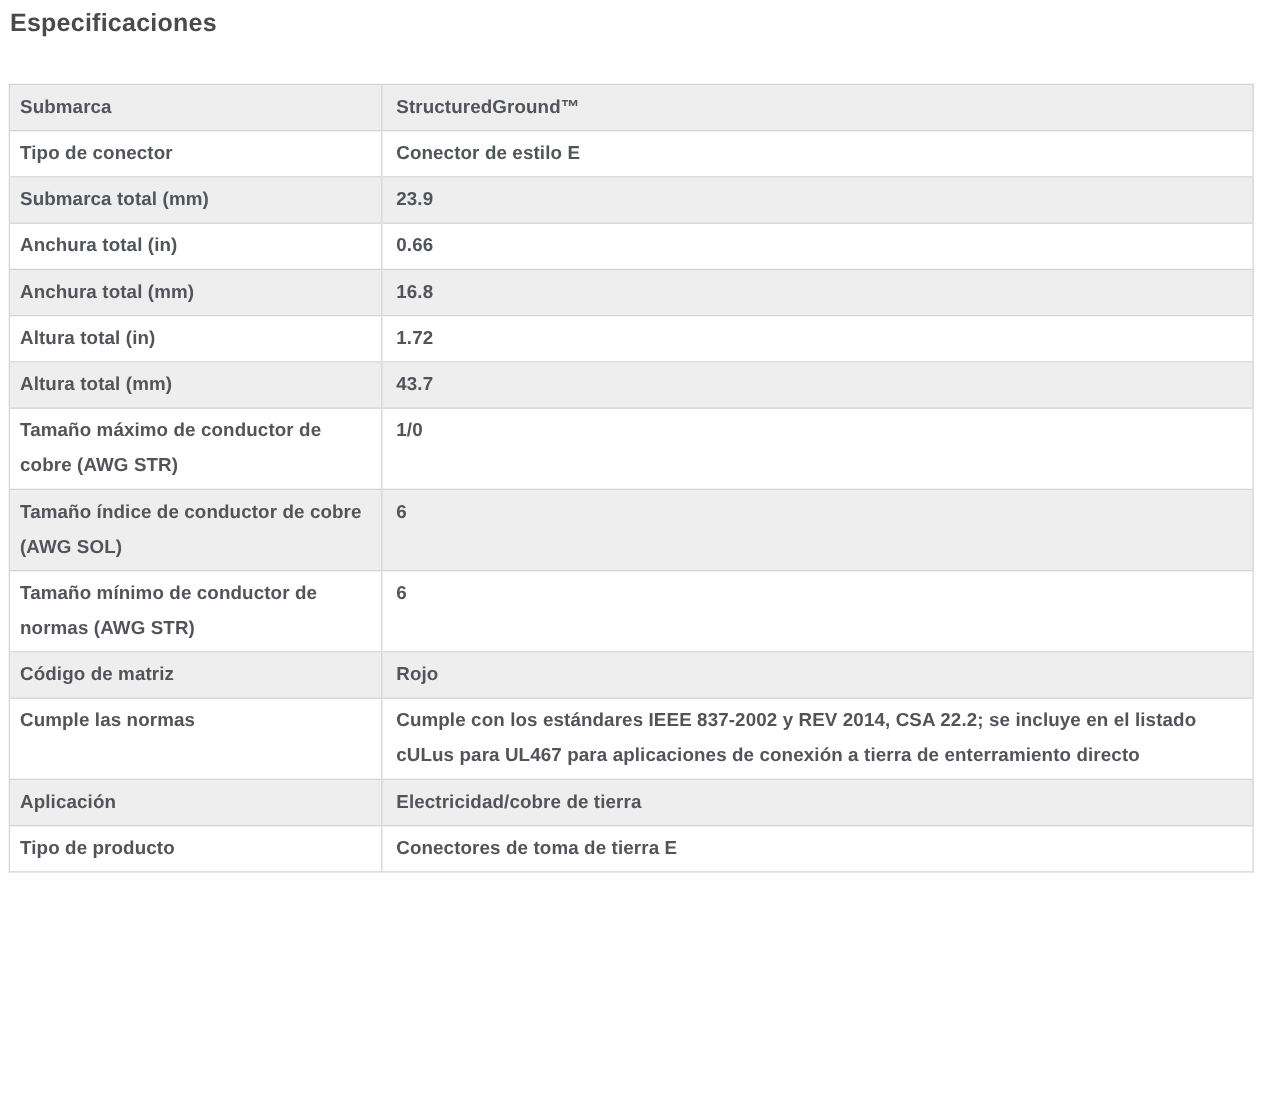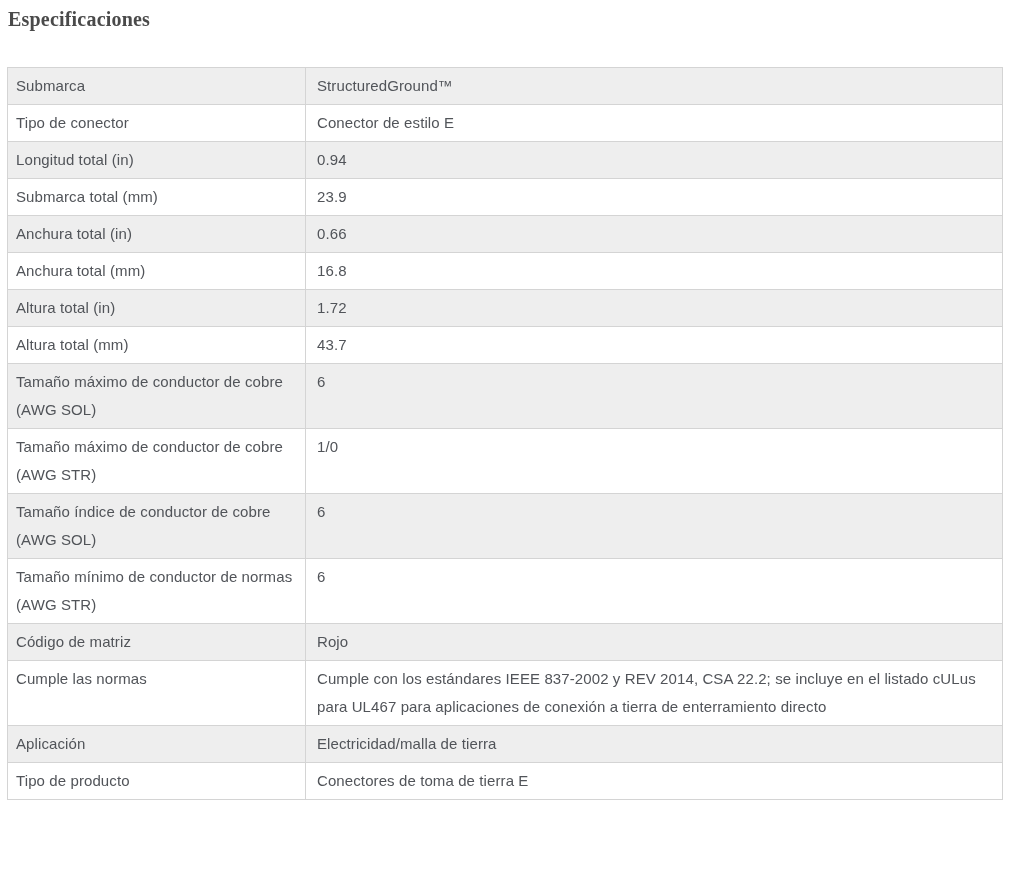--- a/index.html
+++ b/index.html
@@ -23,40 +23,39 @@
     position: relative;
   }
   .page-title {
     margin: 0;
     padding: 7px 0 0 8px;
     font-size: 20px;
     line-height: 24px;
     font-weight: 600;
     letter-spacing: 0.2px;
     color: var(--title-color);
-    font-family: Liberation Serif, serif;
   }
   table.spec-table {
     border-collapse: collapse;
     table-layout: fixed;
     width: 996px;
     margin: 36px 11px 0 7px;
     border: 1px solid var(--border-color);
     font-size: 15px;
     color: var(--text-color);
   }
   table.spec-table col.col-label { width: 298px; }
   table.spec-table tr { background: var(--row-bg); }
   table.spec-table tr:nth-child(odd) { background: var(--alt-row-bg); }
   table.spec-table td {
     padding: 4px 10px 4px 8px;
     line-height: 28px;
     vertical-align: top;
     border-top: 1px solid var(--border-color);
-    font-weight: 400;
+    font-weight: 700;
     letter-spacing: 0.1px;
   }
   table.spec-table tr:first-child td { border-top: none; }
   table.spec-table td.label-cell {
     border-right: 1px solid var(--border-color);
   }
   table.spec-table td.value-cell {
     padding-left: 11px;
   }
 </style>
@@ -74,46 +73,38 @@
     <tbody>
       <tr>
         <td class="label-cell">Submarca</td>
         <td class="value-cell">StructuredGround™</td>
       </tr>
       <tr>
         <td class="label-cell">Tipo de conector</td>
         <td class="value-cell">Conector de estilo E</td>
       </tr>
       <tr>
-        <td class="label-cell">Longitud total (in)</td>
-        <td class="value-cell">0.94</td>
-      </tr>
-      <tr>
         <td class="label-cell">Submarca total (mm)</td>
         <td class="value-cell">23.9</td>
       </tr>
       <tr>
         <td class="label-cell">Anchura total (in)</td>
         <td class="value-cell">0.66</td>
       </tr>
       <tr>
         <td class="label-cell">Anchura total (mm)</td>
         <td class="value-cell">16.8</td>
       </tr>
       <tr>
         <td class="label-cell">Altura total (in)</td>
         <td class="value-cell">1.72</td>
       </tr>
       <tr>
         <td class="label-cell">Altura total (mm)</td>
         <td class="value-cell">43.7</td>
-      </tr>
-      <tr>
-        <td class="label-cell">Tamaño máximo de conductor de cobre (AWG SOL)</td>
-        <td class="value-cell">6</td>
       </tr>
       <tr>
         <td class="label-cell">Tamaño máximo de conductor de cobre (AWG STR)</td>
         <td class="value-cell">1/0</td>
       </tr>
       <tr>
         <td class="label-cell">Tamaño índice de conductor de cobre (AWG SOL)</td>
         <td class="value-cell">6</td>
       </tr>
       <tr>
@@ -123,21 +114,21 @@
       <tr>
         <td class="label-cell">Código de matriz</td>
         <td class="value-cell">Rojo</td>
       </tr>
       <tr>
         <td class="label-cell">Cumple las normas</td>
         <td class="value-cell">Cumple con los estándares IEEE 837-2002 y REV 2014, CSA 22.2; se incluye en el listado cULus para UL467 para aplicaciones de conexión a tierra de enterramiento directo</td>
       </tr>
       <tr>
         <td class="label-cell">Aplicación</td>
-        <td class="value-cell">Electricidad/malla de tierra</td>
+        <td class="value-cell">Electricidad/cobre de tierra</td>
       </tr>
       <tr>
         <td class="label-cell">Tipo de producto</td>
         <td class="value-cell">Conectores de toma de tierra E</td>
       </tr>
     </tbody>
   </table>
 </div>
 
 </body></html>

